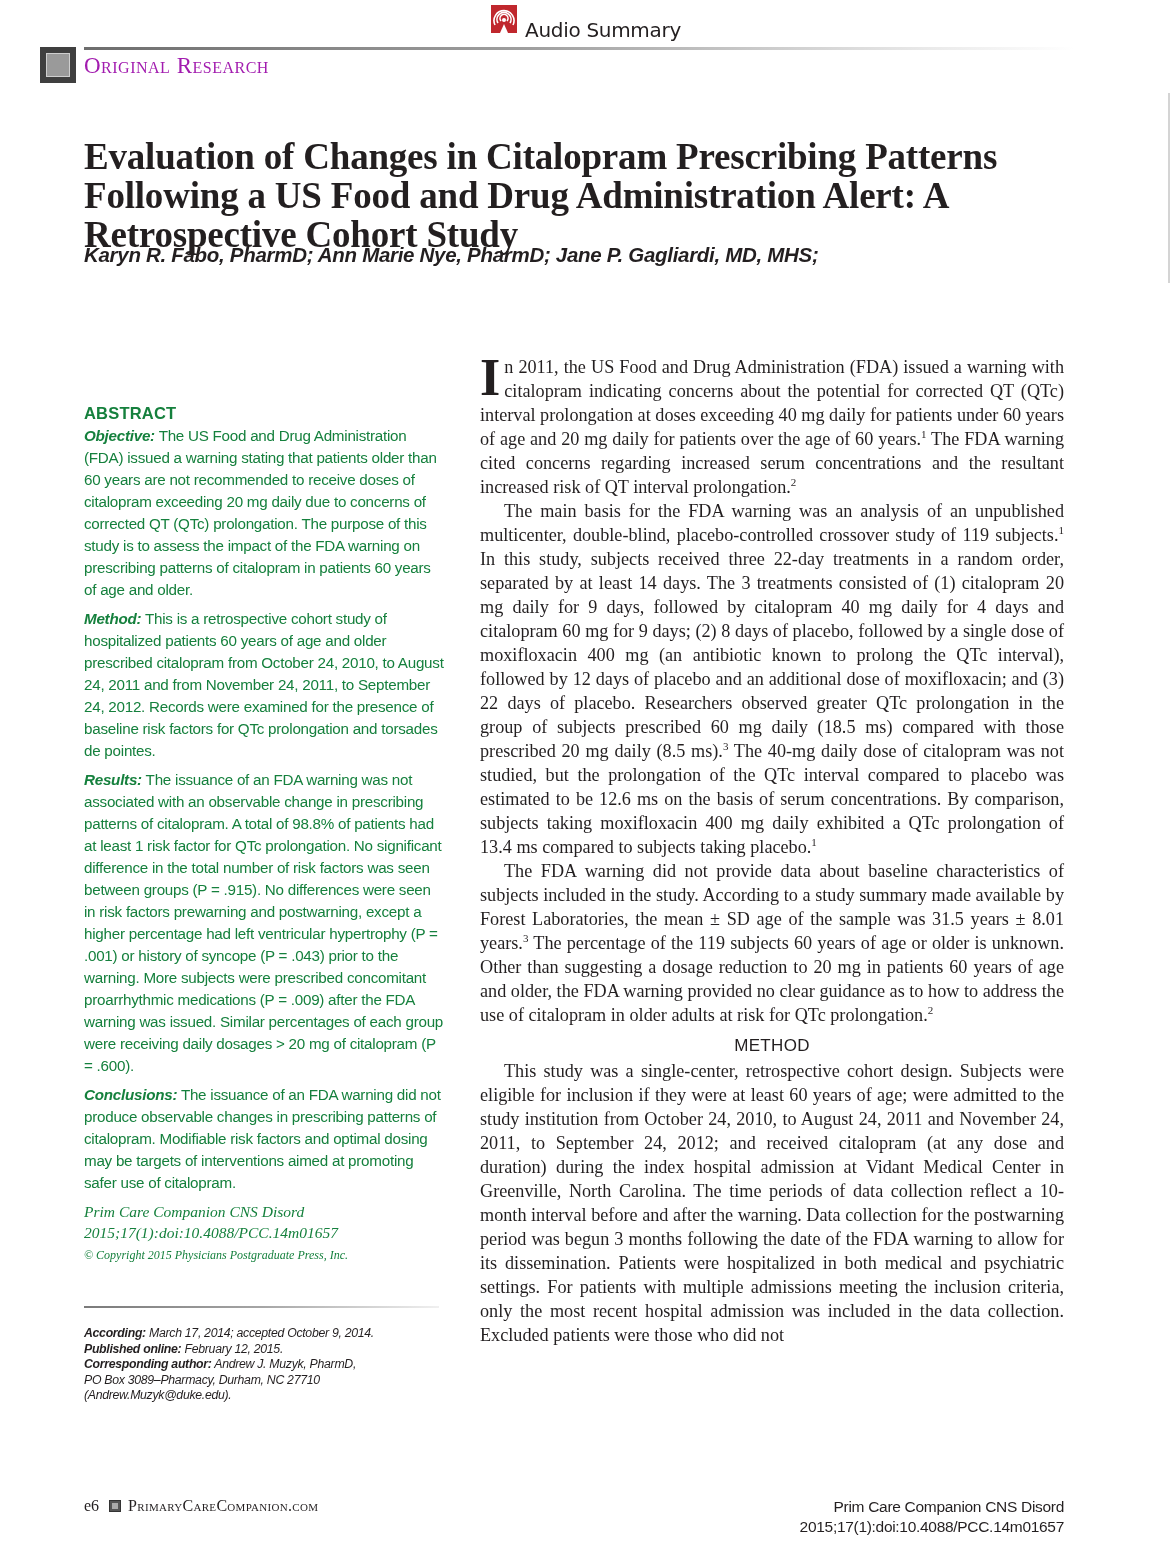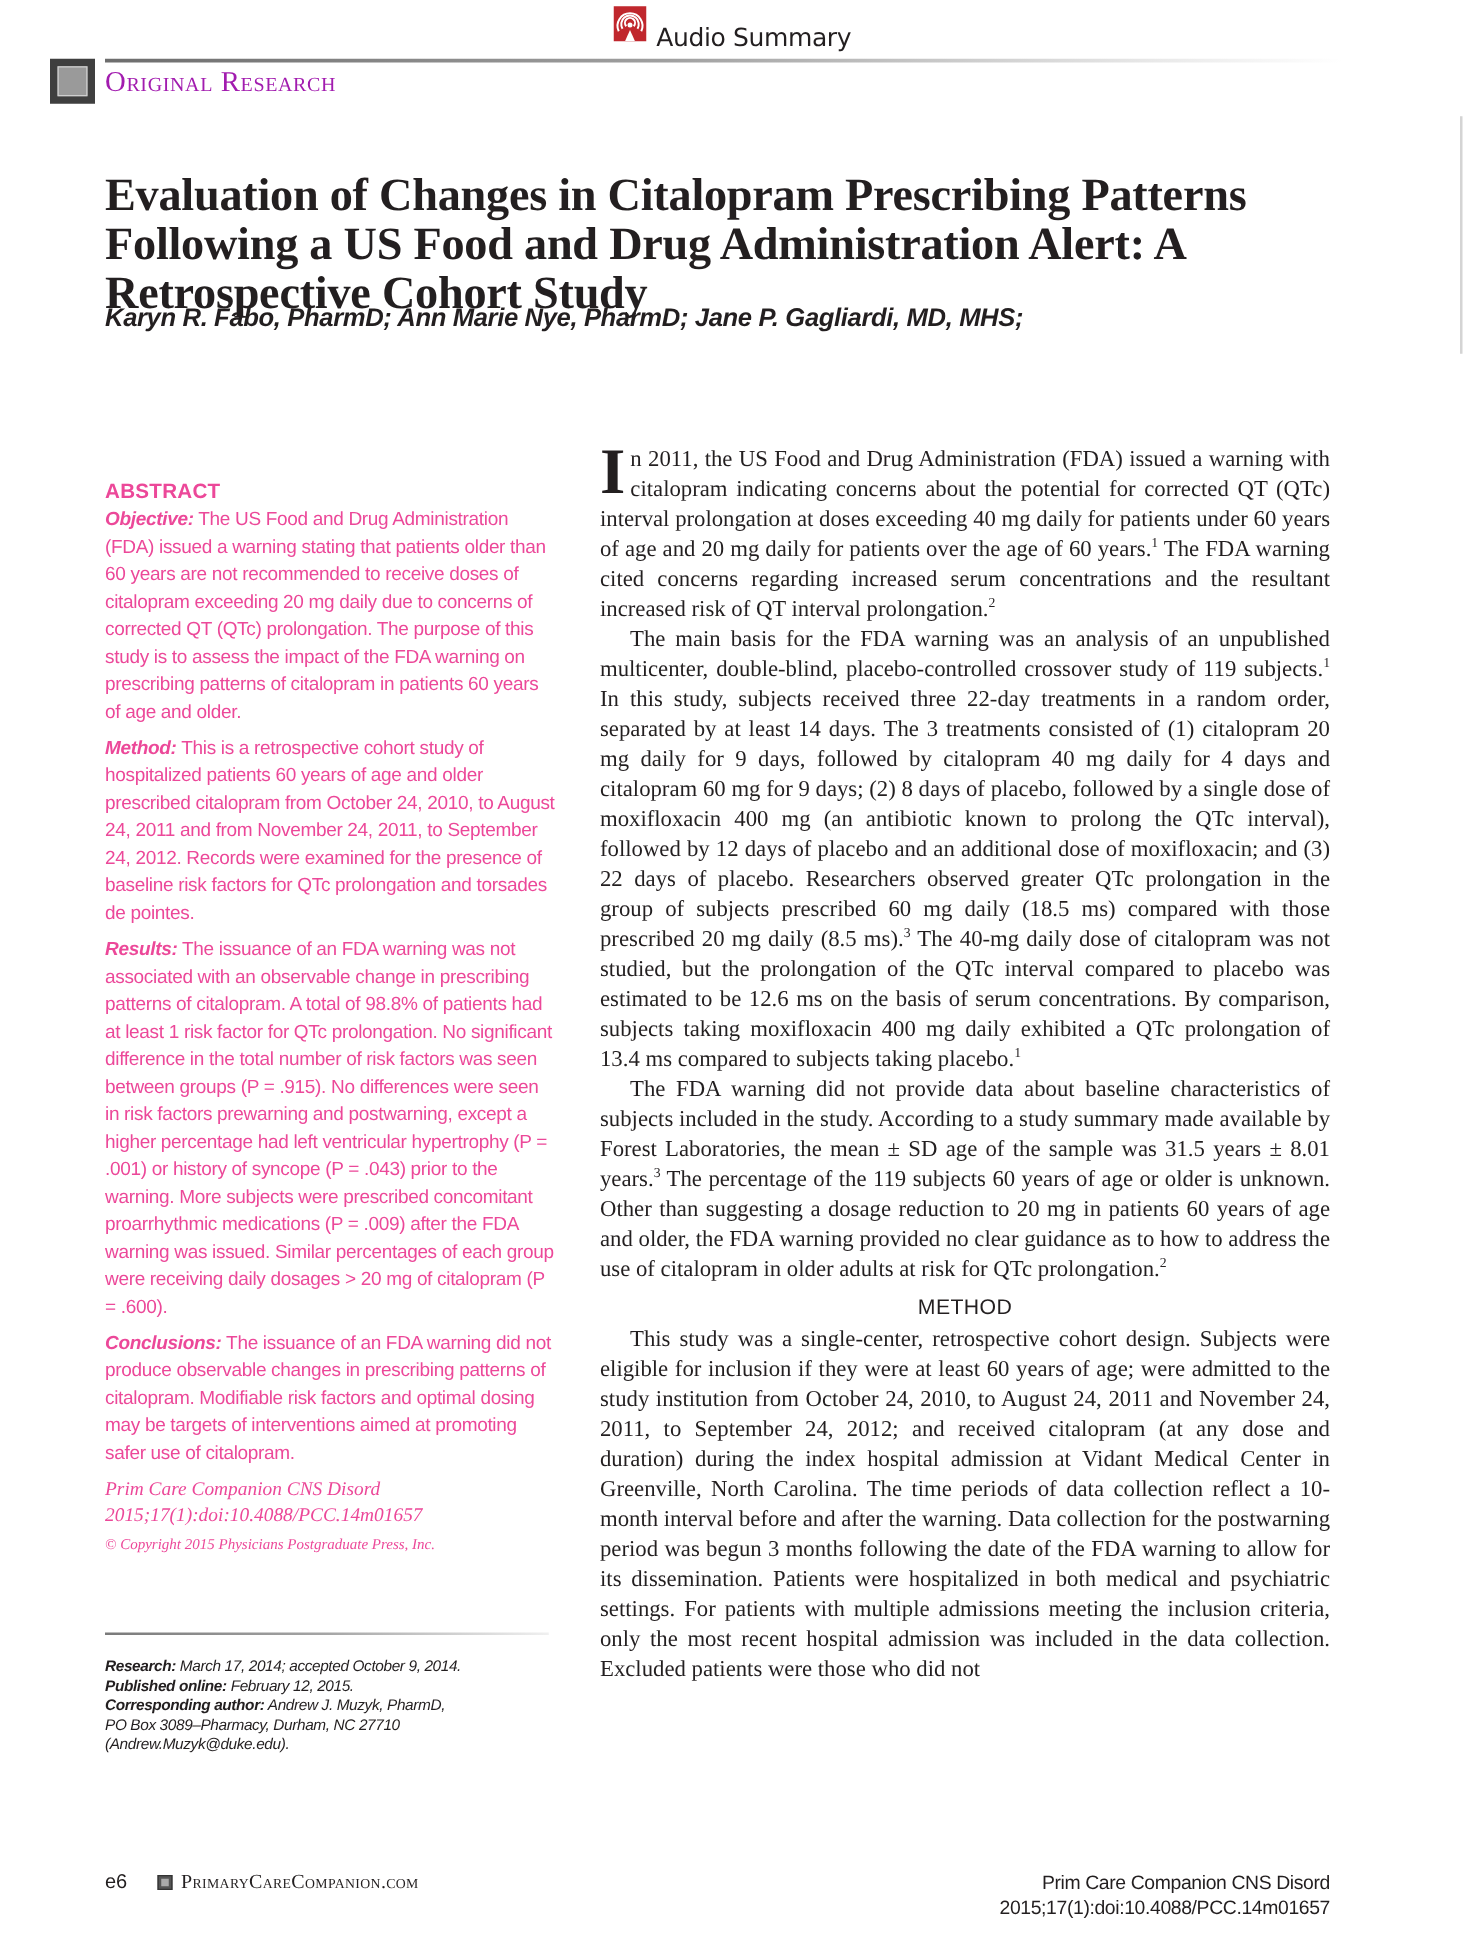--- a/index.html
+++ b/index.html
@@ -13,41 +13,41 @@
   .section-square { position: absolute; left: 40px; top: 47px; width: 36px; height: 36px; background: #3f3f3f; }
   .section-square::after { content: ""; position: absolute; left: 6px; top: 6px; width: 22px; height: 22px; background: #9a9a9a; border: 1px solid #cfcfcf; }
   .section-rule { position: absolute; left: 84px; top: 47px; width: 990px; height: 3px; background: linear-gradient(to right, #6d6d6d 0%, #9f9f9f 45%, #e9e9e9 85%, #ffffff 100%); }
   .section-label { position: absolute; left: 84px; top: 53px; font-family: "Liberation Serif", serif; font-size: 23px; font-variant: small-caps; letter-spacing: 0.5px; color: #a21caf; }
 
   .right-edge { position: absolute; left: 1168px; top: 93px; width: 2px; height: 190px; background: #d4d4d4; }
 
   .title { position: absolute; left: 84px; top: 112px; width: 960px; font-family: "Liberation Serif", serif; font-weight: bold; font-size: 37px; line-height: 39px; color: #231f20; letter-spacing: -0.2px; }
   .authors { position: absolute; left: 84px; top: 240px; width: 900px; font-family: "Liberation Sans", sans-serif; font-style: italic; font-size: 20.5px; line-height: 29px; color: #231f20; letter-spacing: -0.3px; font-weight: bold; }
 
-  .abstract { position: absolute; left: 84px; top: 382px; width: 360px; font-family: "Liberation Sans", sans-serif; font-size: 15.2px; line-height: 22px; color: #ec4899; }
+  .abstract { position: absolute; left: 84px; top: 402px; width: 360px; font-family: "Liberation Sans", sans-serif; font-size: 15.2px; line-height: 22px; color: #15803d; }
   .abstract-heading { font-family: "Liberation Sans", sans-serif; font-weight: bold; font-size: 16.5px; margin: 0 0 1px 0; letter-spacing: 0.2px; }
   .abs-para { margin: 0 0 7px 0; letter-spacing: -0.25px; }
   .abs-label { font-weight: bold; font-style: italic; }
   .citation { font-family: "Liberation Serif", serif; font-style: italic; font-size: 15.5px; line-height: 21px; margin-top: 2px; }
   .copyright { font-family: "Liberation Serif", serif; font-style: italic; font-size: 12px; line-height: 18px; margin-top: 3px; }
 
   .meta-rule { position: absolute; left: 84px; top: 1306px; width: 355px; height: 2px; background: linear-gradient(to right, #7a7a7a 0%, #a5a5a5 50%, #f0f0f0 100%); }
   .meta { position: absolute; left: 84px; top: 1326px; width: 370px; font-family: "Liberation Sans", sans-serif; font-size: 12.3px; line-height: 15.5px; color: #231f20; letter-spacing: -0.3px; }
   .meta .lbl { font-weight: bold; font-style: italic; }
   .meta .val { font-style: italic; }
 
   .body { position: absolute; left: 480px; top: 355px; width: 584px; font-family: "Liberation Serif", serif; font-size: 18.2px; line-height: 24px; color: #231f20; text-align: justify; }
   .body p { margin: 0; text-indent: 24px; }
   .body p.first { text-indent: 0; }
   .dropcap { float: left; font-family: "Liberation Serif", serif; font-weight: bold; font-size: 52px; line-height: 42px; margin: 2px 4px 0 0; }
   .body sup { font-size: 11px; line-height: 0; }
   .body h2 { font-family: "Liberation Sans", sans-serif; font-weight: normal; font-size: 17px; text-align: center; margin: 8px 0 2px 0; line-height: 22px; letter-spacing: 0.3px; }
 
   .footer-left { position: absolute; left: 84px; top: 1497px; font-family: "Liberation Serif", serif; font-size: 16px; color: #231f20; display: flex; align-items: center; }
-  .footer-left .pg { font-family: Liberation Sans, sans-serif; font-size: 16px; margin-right: 24px; }
+  .footer-left .pg { font-family: Liberation Serif, serif; font-size: 16px; margin-right: 10px; }
   .footer-sq { width: 10px; height: 10px; background: #555; border: 1px solid #333; margin-right: 7px; position: relative; }
   .footer-sq::after { content: ""; position: absolute; left: 2px; top: 2px; width: 6px; height: 6px; background: #aaa; }
   .footer-site { font-variant: small-caps; letter-spacing: 0.3px; }
   .footer-right { position: absolute; right: 106px; top: 1497px; text-align: right; font-family: "Liberation Sans", sans-serif; font-size: 15.5px; line-height: 20px; color: #231f20; letter-spacing: -0.3px; }
 </style>
 </head>
 <body>
 
 <a class="audio">
   <span class="audio-icon">
@@ -80,21 +80,21 @@
   <p class="abs-para"><span class="abs-label">Conclusions:</span><span> The issuance of an FDA warning did not produce observable changes in prescribing patterns of citalopram. Modifiable risk factors and optimal dosing may be targets of interventions aimed at promoting safer use of citalopram.</span></p>
   <div class="citation">
     <div>Prim Care Companion CNS Disord</div>
     <div>2015;17(1):doi:10.4088/PCC.14m01657</div>
   </div>
   <div class="copyright">© Copyright 2015 Physicians Postgraduate Press, Inc.</div>
 </div>
 
 <div class="meta-rule"></div>
 <div class="meta">
-  <div><span class="lbl">Research:</span><span class="val"> March 17, 2014; accepted October 9, 2014.</span></div>
+  <div><span class="lbl">According:</span><span class="val"> March 17, 2014; accepted October 9, 2014.</span></div>
   <div><span class="lbl">Published online:</span><span class="val"> February 12, 2015.</span></div>
   <div><span class="lbl">Corresponding author:</span><span class="val"> Andrew J. Muzyk, PharmD,</span></div>
   <div class="val">PO Box 3089–Pharmacy, Durham, NC 27710</div>
   <div class="val">(Andrew.Muzyk@duke.edu).</div>
 </div>
 
 <div class="body">
   <p class="first"><span class="dropcap">I</span><span>n 2011, the US Food and Drug Administration (FDA) issued a warning with citalopram indicating concerns about the potential for corrected QT (QTc) interval prolongation at doses exceeding 40 mg daily for patients under 60 years of age and 20 mg daily for patients over the age of 60 years.</span><sup>1</sup><span> The FDA warning cited concerns regarding increased serum concentrations and the resultant increased risk of QT interval prolongation.</span><sup>2</sup></p>
   <p><span>The main basis for the FDA warning was an analysis of an unpublished multicenter, double-blind, placebo-controlled crossover study of 119 subjects.</span><sup>1</sup><span> In this study, subjects received three 22-day treatments in a random order, separated by at least 14 days. The 3 treatments consisted of (1) citalopram 20 mg daily for 9 days, followed by citalopram 40 mg daily for 4 days and citalopram 60 mg for 9 days; (2) 8 days of placebo, followed by a single dose of moxifloxacin 400 mg (an antibiotic known to prolong the QTc interval), followed by 12 days of placebo and an additional dose of moxifloxacin; and (3) 22 days of placebo. Researchers observed greater QTc prolongation in the group of subjects prescribed 60 mg daily (18.5 ms) compared with those prescribed 20 mg daily (8.5 ms).</span><sup>3</sup><span> The 40-mg daily dose of citalopram was not studied, but the prolongation of the QTc interval compared to placebo was estimated to be 12.6 ms on the basis of serum concentrations. By comparison, subjects taking moxifloxacin 400 mg daily exhibited a QTc prolongation of 13.4 ms compared to subjects taking placebo.</span><sup>1</sup></p>
   <p><span>The FDA warning did not provide data about baseline characteristics of subjects included in the study. According to a study summary made available by Forest Laboratories, the mean ± SD age of the sample was 31.5 years ± 8.01 years.</span><sup>3</sup><span> The percentage of the 119 subjects 60 years of age or older is unknown. Other than suggesting a dosage reduction to 20 mg in patients 60 years of age and older, the FDA warning provided no clear guidance as to how to address the use of citalopram in older adults at risk for QTc prolongation.</span><sup>2</sup></p>

